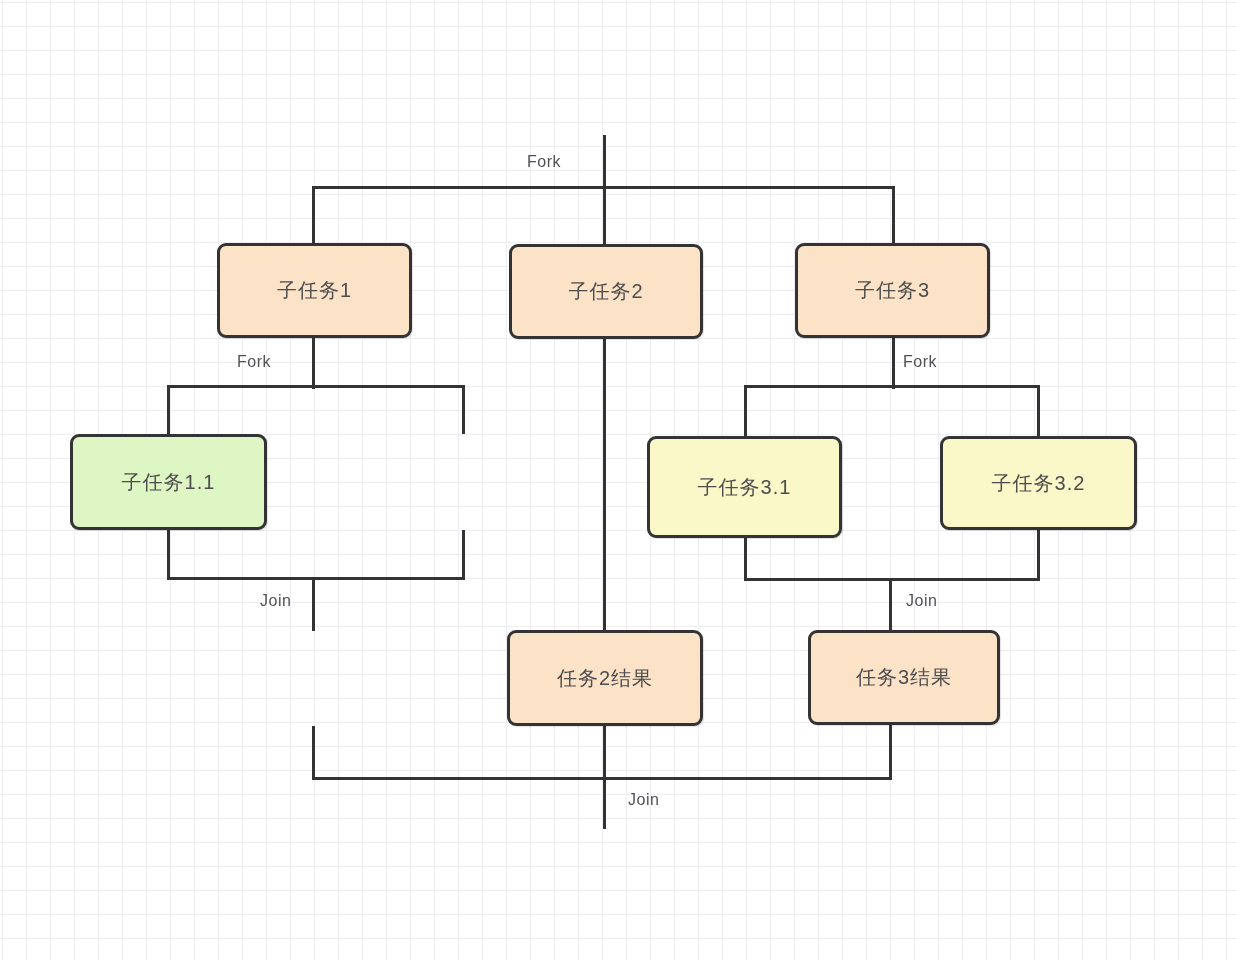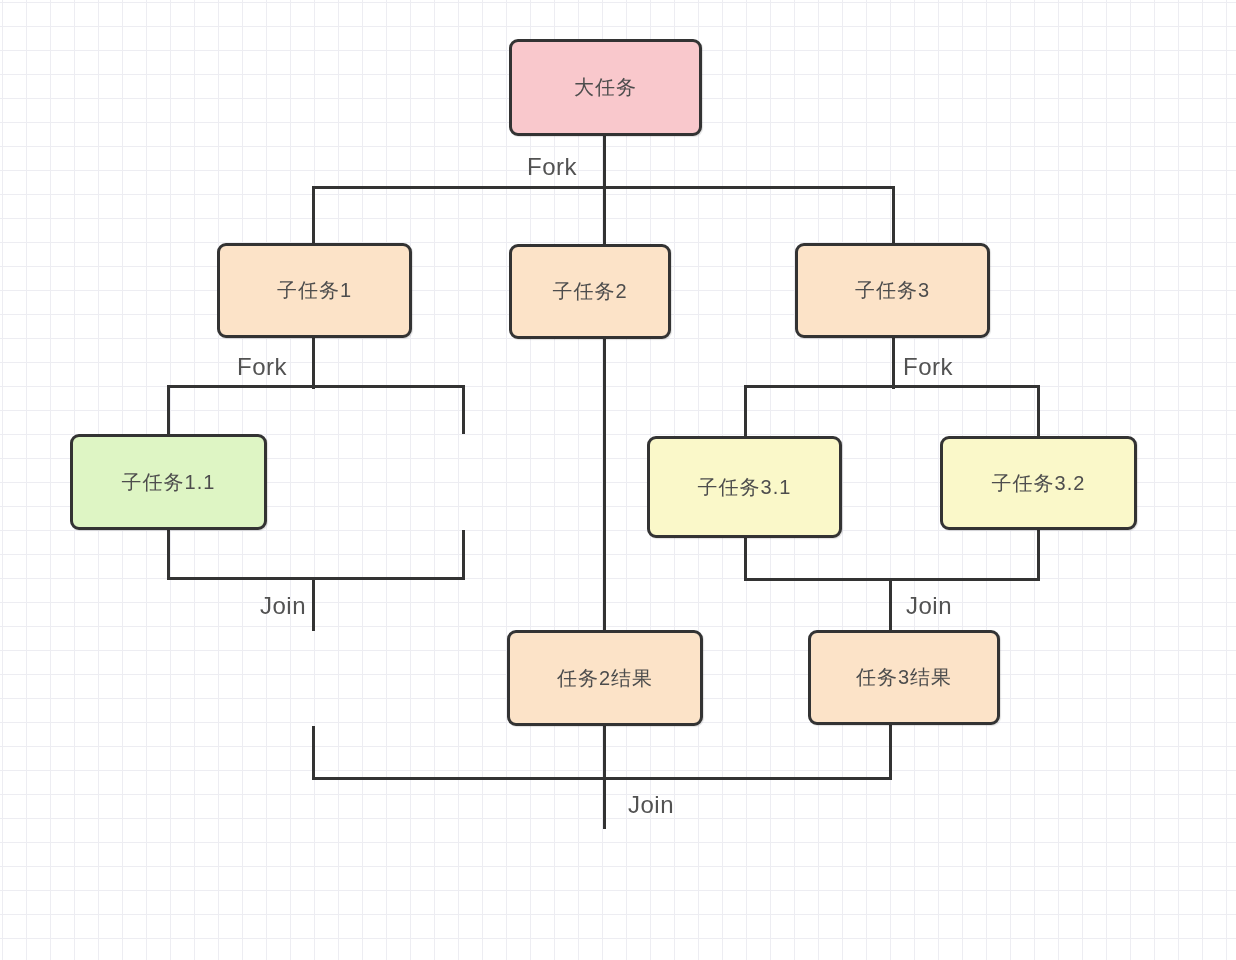--- a/index.html
+++ b/index.html
@@ -24,21 +24,21 @@
     box-shadow:1px 1px 1px rgba(0,0,0,0.12);
   }
   .pink   { background:var(--pink,#f9c8cc); }
   .orange { background:var(--orange,#fce3c8); }
   .green  { background:var(--green,#def5c4); }
   .yellow { background:var(--yellow,#faf8c9); }
   .edge { position:absolute; background:var(--line,#333); }
   .edge.h { height:3px; }
   .edge.v { width:3px; }
   .lbl {
-    position:absolute; font-size:24px; letter-spacing:0.5px;
+    position:absolute; font-size:16px; letter-spacing:0.5px;
     color:var(--label,#525252);
   }
 </style>
 </head>
 <body>
 
 <div class="canvas">
 
   <div class="edge v" style="left:603px; top:135px; height:109px;"></div>
   <div class="edge h" style="left:312px; top:186px; width:583px;"></div>
@@ -65,28 +65,25 @@
   <div class="edge v" style="left:744px; top:530px; height:51px;"></div>
   <div class="edge v" style="left:1037px; top:530px; height:51px;"></div>
   <div class="edge h" style="left:744px; top:578px; width:296px;"></div>
   <div class="edge v" style="left:889px; top:578px; height:52px;"></div>
 
   <div class="edge v" style="left:312px; top:726px; height:54px;"></div>
   <div class="edge v" style="left:889px; top:725px; height:55px;"></div>
   <div class="edge h" style="left:312px; top:777px; width:580px;"></div>
   <div class="edge v" style="left:603px; top:726px; height:103px;"></div>
 
-  <div class="node pink" style="left:509px; top:39px; width:193px; height:97px;">
-    <span>大任务</span>
-  </div>
 
   <div class="node orange" style="left:217px; top:243px; width:195px; height:95px;">
     <span>子任务1</span>
   </div>
-  <div class="node orange" style="left:509px; top:244px; width:162px; height:95px;justify-content:center;">
+  <div class="node orange" style="left:509px; top:244px; width:194px; height:95px;justify-content:center;">
     <span>子任务2</span>
   </div>
   <div class="node orange" style="left:795px; top:243px; width:195px; height:95px;">
     <span>子任务3</span>
   </div>
 
   <div class="node green" style="left:70px; top:434px; width:197px; height:96px;">
     <span>子任务1.1</span>
   </div>
 

